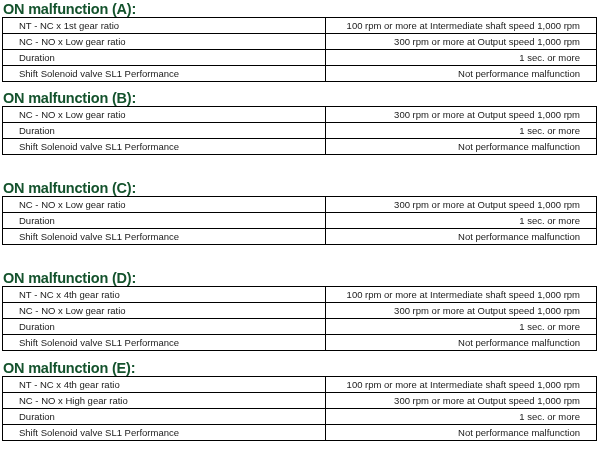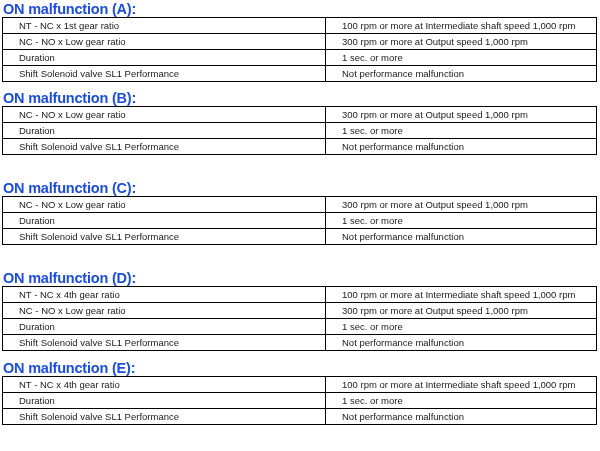--- a/index.html
+++ b/index.html
@@ -21,21 +21,21 @@
       width: 600px;
     }
     .section-title {
       position: absolute;
       left: 3px;
       top: 0;
       height: 23px;
       line-height: 18px;
       font-size: 14.5px;
       font-weight: bold;
-      color: #1d4ed8;
+      color: #14532d;
       white-space: nowrap;
       letter-spacing: -0.2px;
     }
     table.cond {
       position: absolute;
       left: 2px;
       top: 17px;
       width: 595px;
       border-collapse: collapse;
       table-layout: fixed;
@@ -48,21 +48,21 @@
       line-height: 15px;
       white-space: nowrap;
       overflow: hidden;
       color: #1a1a1a;
     }
     table.cond td.label {
       width: 290px;
       text-align: left;
     }
     table.cond td.value {
-      text-align: left;
+      text-align: right;
     }
   </style>
 </head>
 <body>
 
 <div class="section" style="top:0px;">
   <div class="section-title">ON malfunction (A):</div>
   <table class="cond">
     <tbody>
         <tr>
@@ -151,20 +151,24 @@
 
 <div class="section" style="top:359px;">
   <div class="section-title">ON malfunction (E):</div>
   <table class="cond">
     <tbody>
         <tr>
       <td class="label">NT - NC x 4th gear ratio</td>
       <td class="value">100 rpm or more at Intermediate shaft speed 1,000 rpm</td>
     </tr>
     <tr>
+      <td class="label">NC - NO x High gear ratio</td>
+      <td class="value">300 rpm or more at Output speed 1,000 rpm</td>
+    </tr>
+    <tr>
       <td class="label">Duration</td>
       <td class="value">1 sec. or more</td>
     </tr>
     <tr>
       <td class="label">Shift Solenoid valve SL1 Performance</td>
       <td class="value">Not performance malfunction</td>
     </tr>
   </tbody>
     </table>
 </div>

